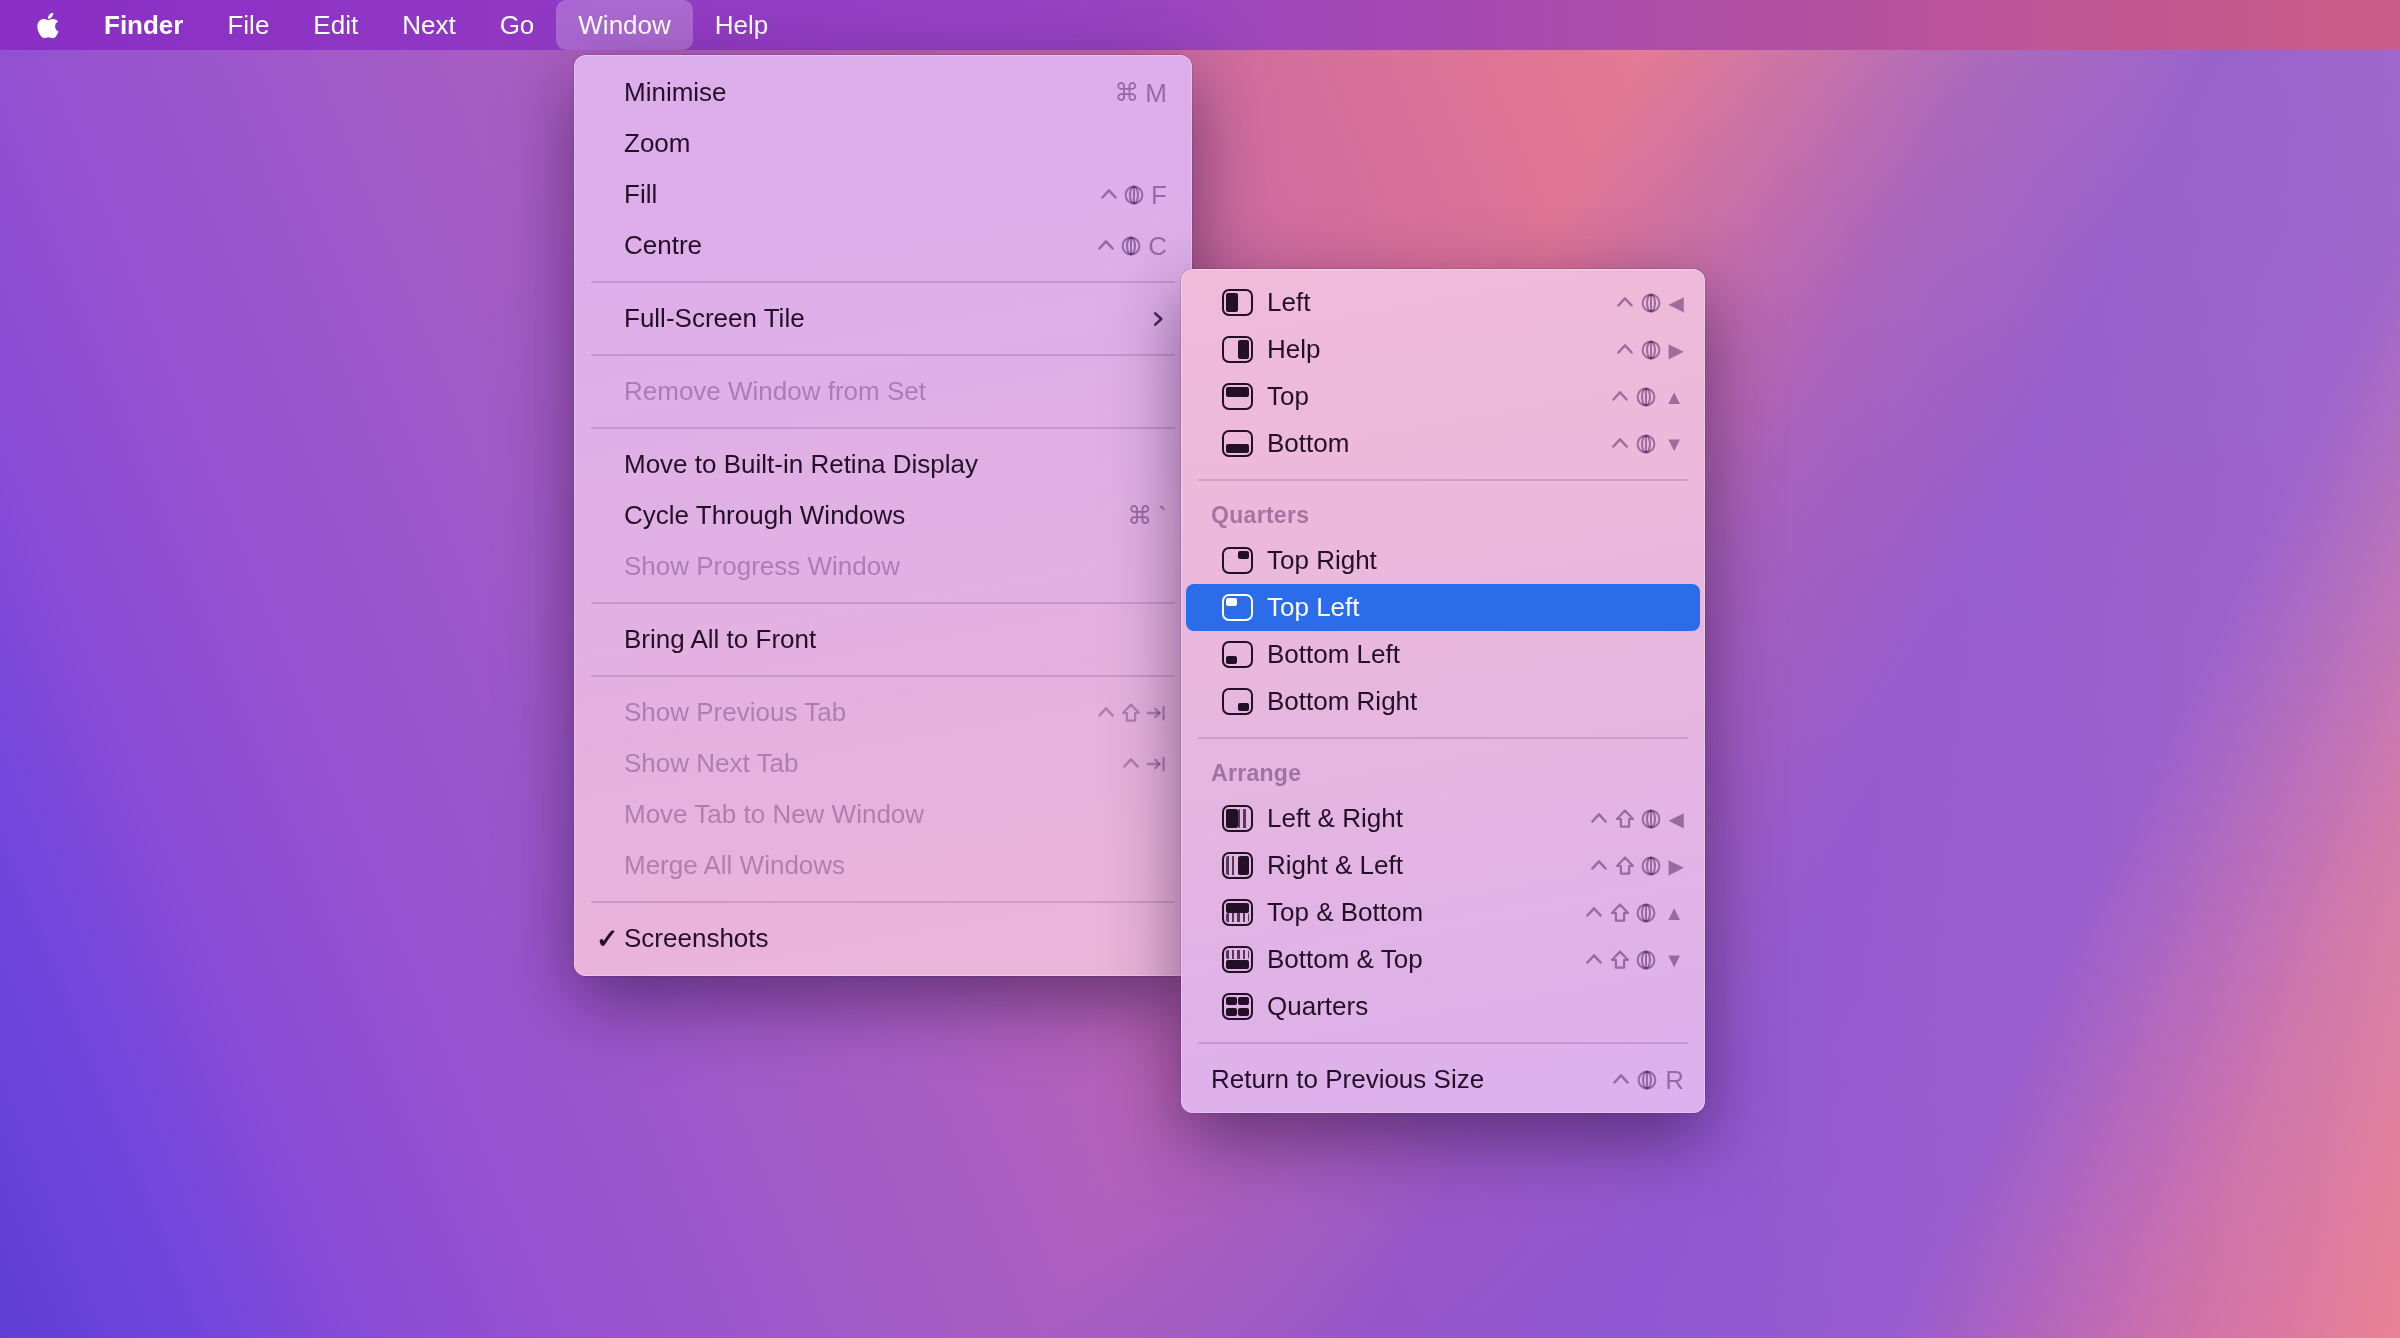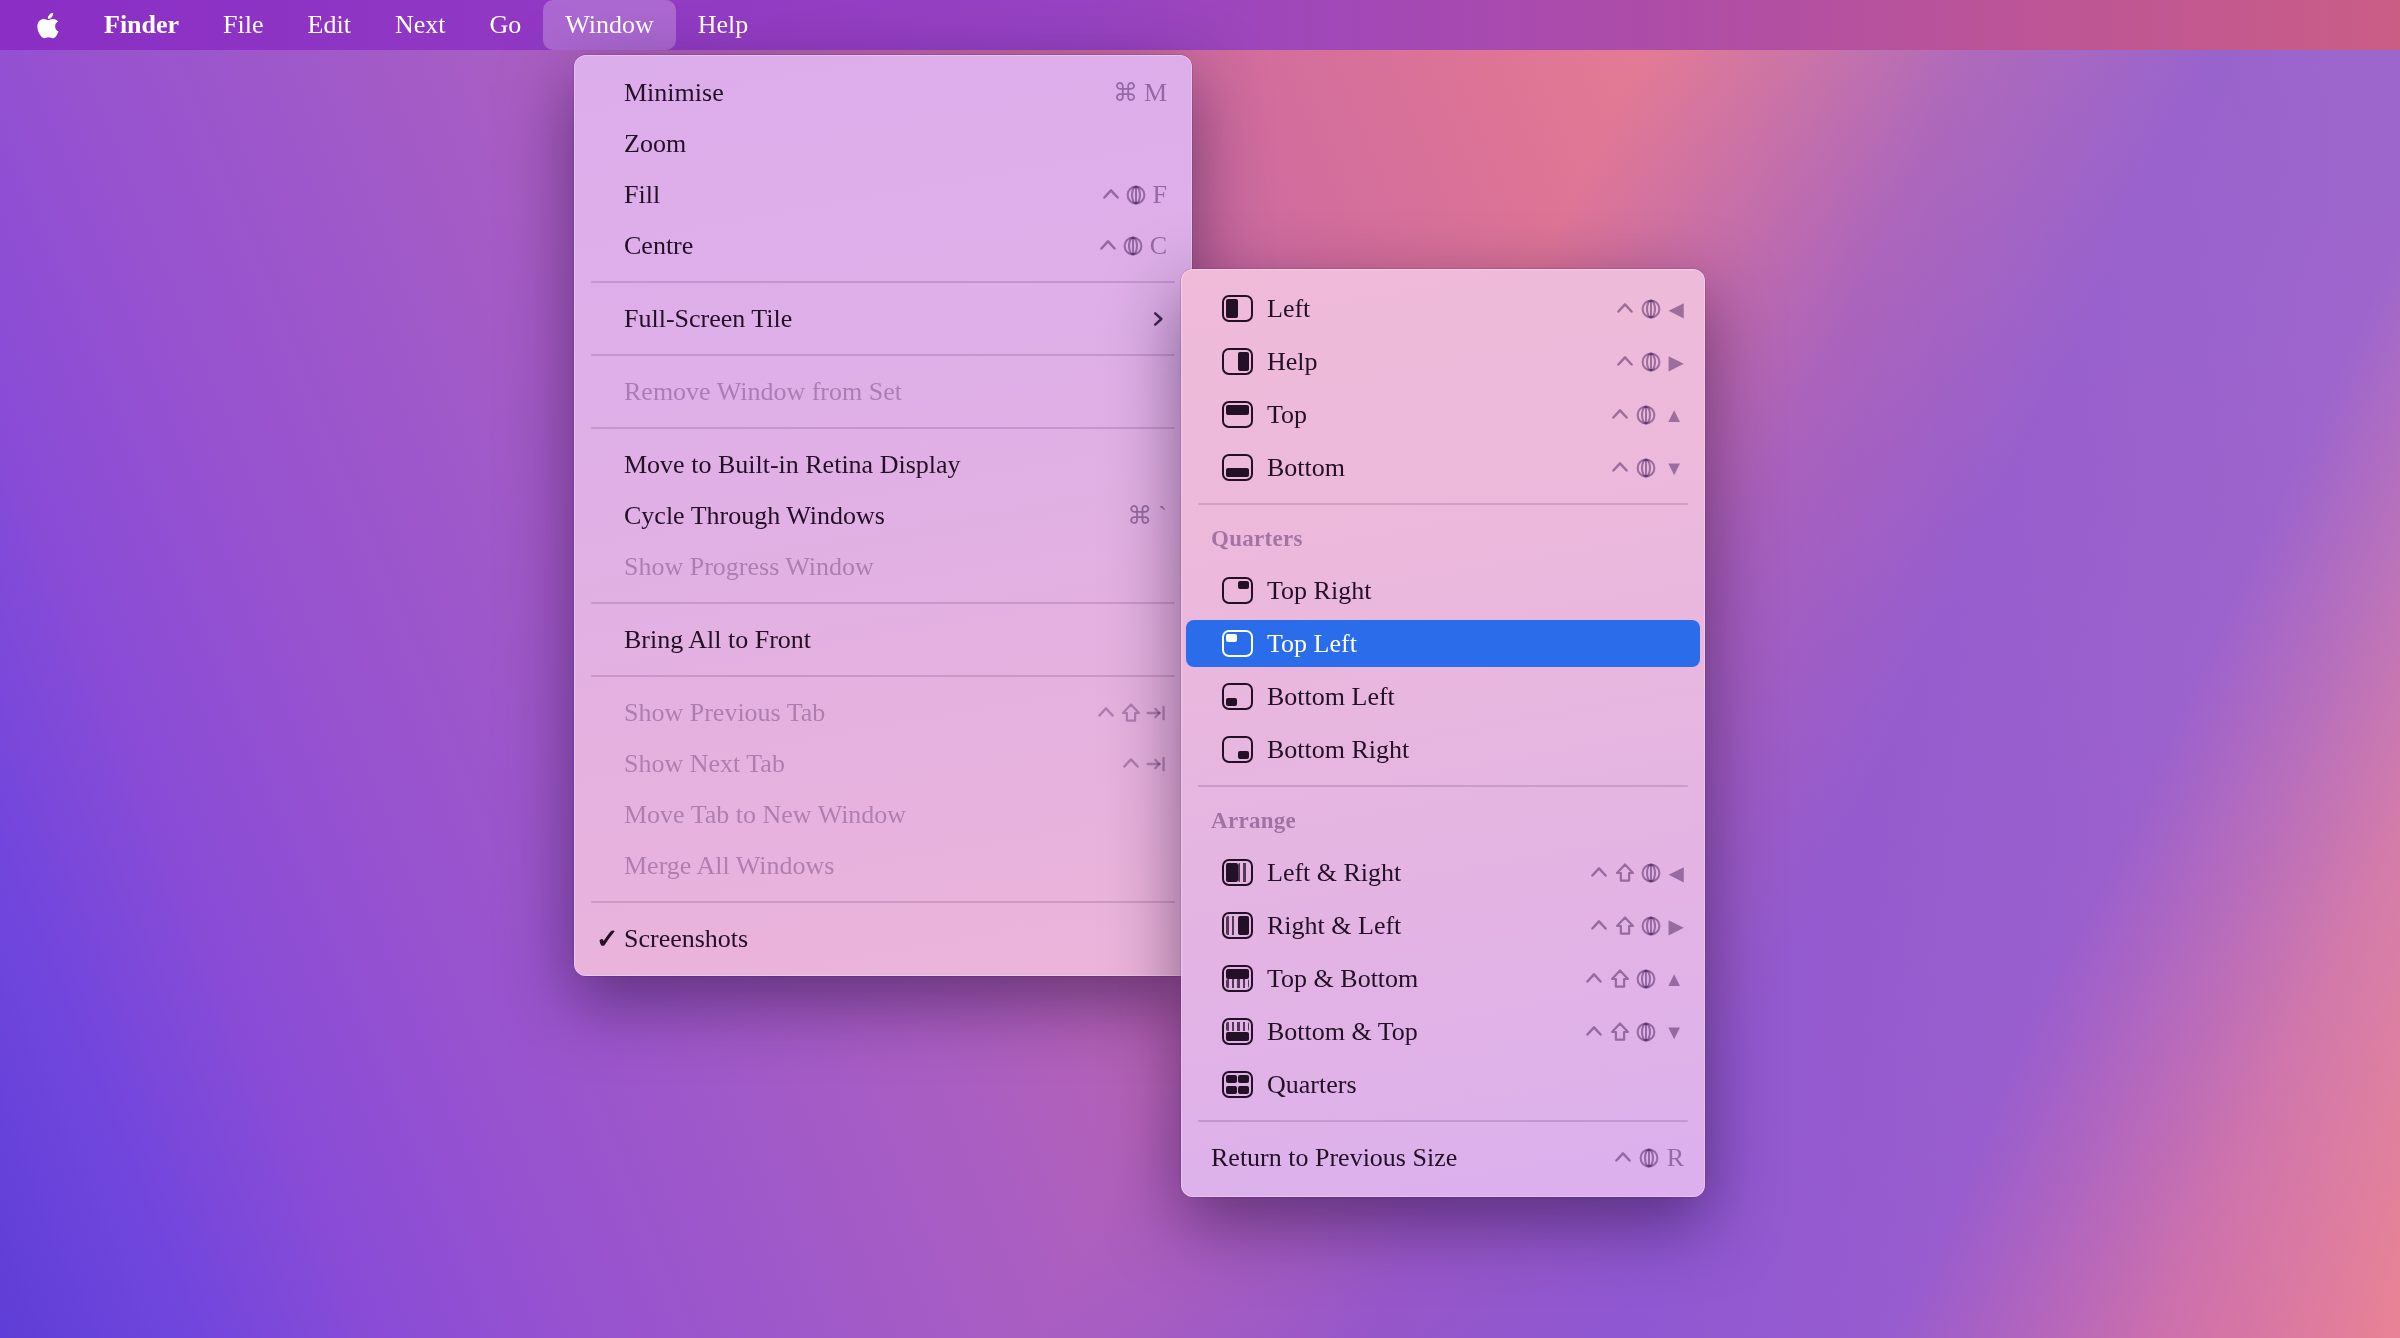--- a/index.html
+++ b/index.html
@@ -1,18 +1,18 @@
 <!DOCTYPE html>
 <html><head>
 <meta charset="utf-8">
 <style>
   html,body{margin:0;padding:0;background:#2a1040;}
   .desktop{
     position:relative;width:2400px;height:1338px;overflow:hidden;
-    font-family:Liberation Serif, serif;
+    font-family:Liberation Sans, sans-serif;
     background:
       linear-gradient(115deg, rgba(100,60,230,0) 55%, rgba(112,72,228,.50) 66%,
         rgba(120,80,228,.72) 74%, rgba(128,84,226,.74) 83%,
         rgba(170,95,210,.40) 92%, rgba(230,120,160,.25) 100%),
       linear-gradient(68deg,
         #5e3ed6 0%, #6f45dd 6%, #6f45dd 6.2%, #8a4cd6 13%, #9752cf 20%,
         #9752cf 20.2%, #a059c9 28%, #aa5ec2 36%, #b763b4 44%, #c468a8 52%,
         #c468a8 52.2%, #d26d9d 60%, #dd7496 68%, #e67e93 76%, #e67e93 76.2%,
         #ec8a91 84%, #f09490 92%, #f39e8d 100%);
   }
@@ -59,21 +59,21 @@
   .mod{width:22px;height:22px;display:block;}
   .mod-txt{font-size:25px;line-height:1;}
   .key{margin-left:3px;line-height:1;}
   .key.arrow{font-size:20px;}
   .check{position:absolute;left:15px;font-size:27px;font-weight:700;color:var(--ink);}
   .chev{width:18px;height:18px;color:#42284e;}
 
   
   .shead{height:44px;display:flex;align-items:center;margin:0 5px;padding-left:25px;
     color:var(--header);font-size:23px;font-weight:700;letter-spacing:.3px;}
-  .srow{height:47px;margin:6px 5px;padding:0 16px 0 36px;border-radius:8px;
+  .srow{height:47px;margin:0 5px;padding:0 16px 0 36px;border-radius:8px;
     display:flex;align-items:center;gap:14px;white-space:nowrap;}
   .srow.selected{background:var(--blue);color:#fff;}
   .srow .sc{gap:4px;}
   .footer-row{padding-left:25px;}
 
   
   .tile{box-sizing:border-box;width:31px;height:27px;border:2.5px solid currentColor;
     border-radius:7px;position:relative;flex:none;}
   .tile i{position:absolute;background:currentColor;border-radius:2px;}
   .t-hl i{left:2px;top:2px;bottom:2px;right:50%;}

